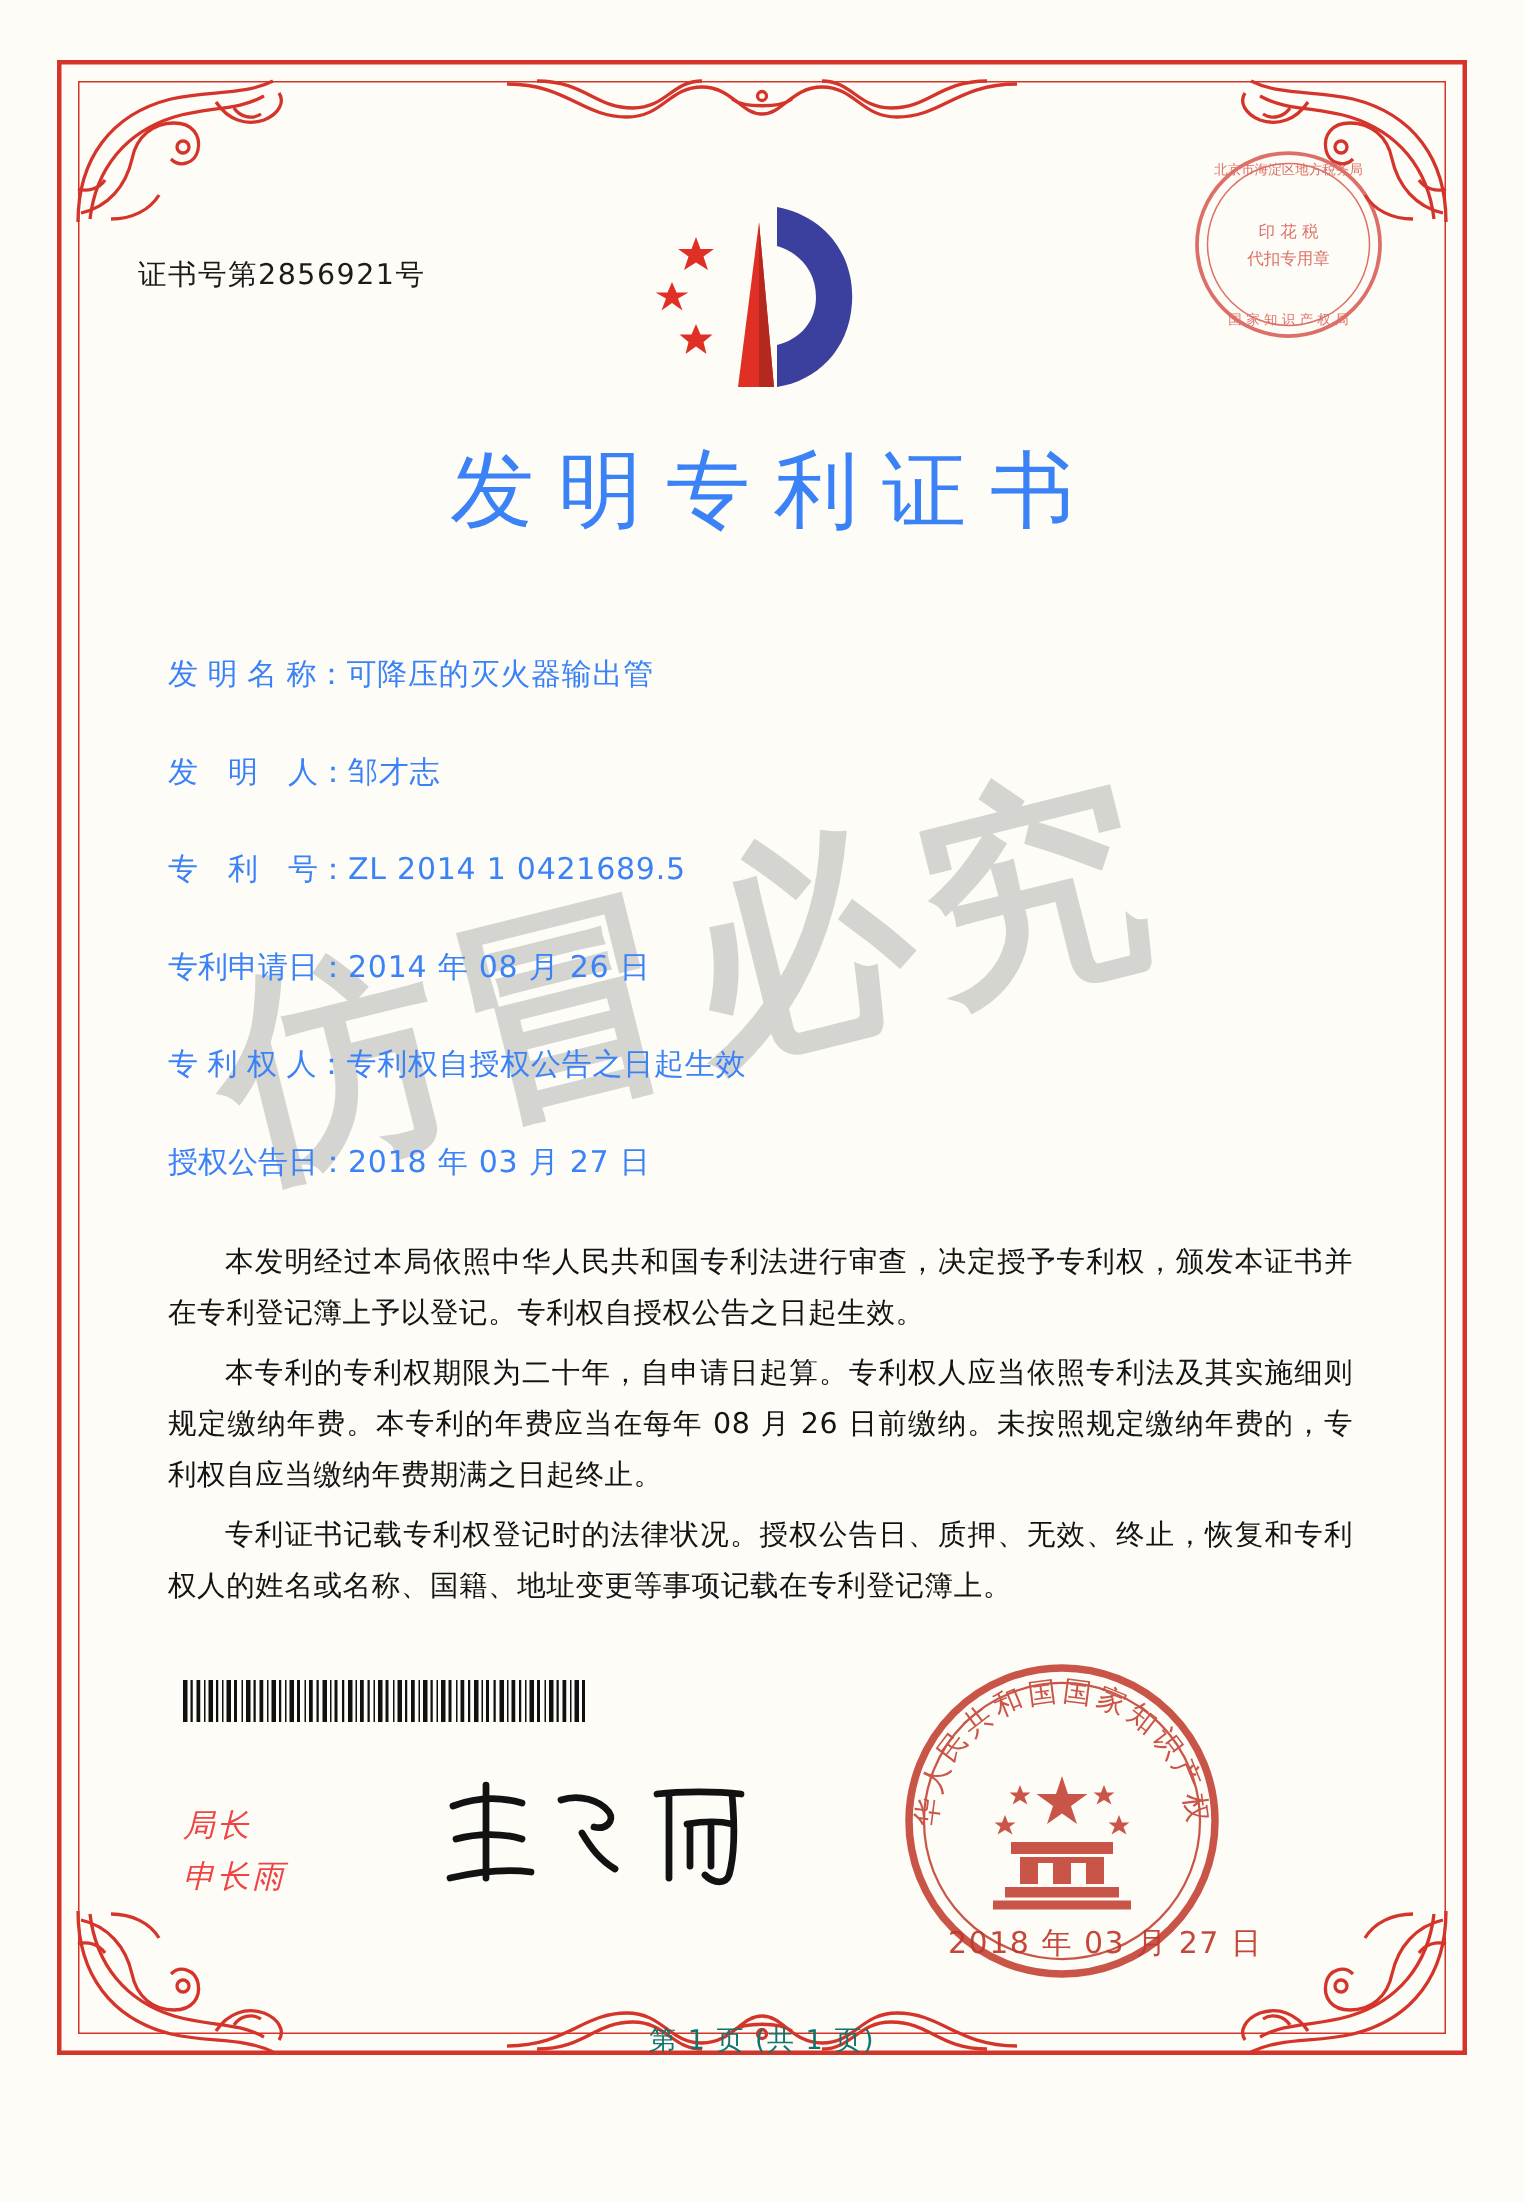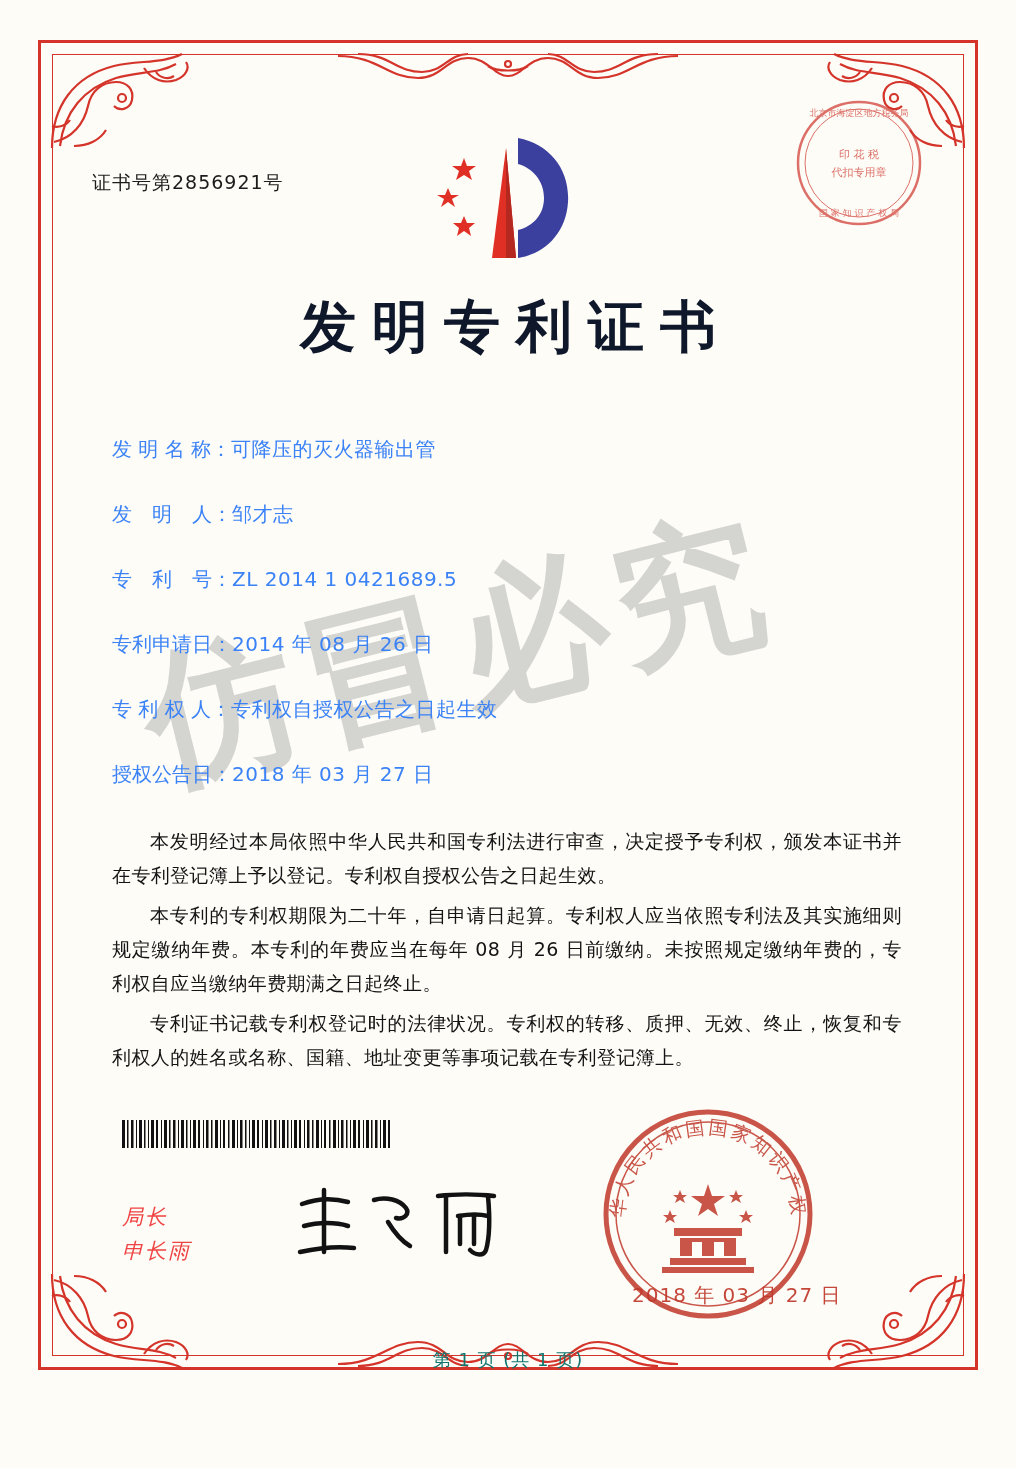--- a/index.html
+++ b/index.html
@@ -96,22 +96,22 @@
   }
 
   .title {
     position: absolute;
     left: 0;
     right: 0;
     top: 290px;
     text-align: center;
     font-size: 56px;
     letter-spacing: 16px;
-    font-weight: bold;
-    color: #0f172a;
+    font-weight: normal;
+    color: #3b82f6;
     text-indent: 16px;
     font-family: "DejaVu Sans", "Liberation Sans", sans-serif;
   }
 
   
   .fields {
     position: absolute;
     left: 112px;
     top: 436px;
     width: 790px;
@@ -358,21 +358,21 @@
       <span class="field-label">专 利 权 人：</span><span class="field-value">专利权自授权公告之日起生效</span>
     </div>
     <div class="field-row">
       <span class="field-label">授权公告日：</span><span class="field-value">2018 年 03 月 27 日</span>
     </div>
   </div>
 
   <div class="paragraphs">
     <p>本发明经过本局依照中华人民共和国专利法进行审查，决定授予专利权，颁发本证书并在专利登记簿上予以登记。专利权自授权公告之日起生效。</p>
     <p>本专利的专利权期限为二十年，自申请日起算。专利权人应当依照专利法及其实施细则规定缴纳年费。本专利的年费应当在每年 08 月 26 日前缴纳。未按照规定缴纳年费的，专利权自应当缴纳年费期满之日起终止。</p>
-    <p>专利证书记载专利权登记时的法律状况。专利权的转移、质押、无效、终止，恢复和专利权人的姓名或名称、国籍、地址变更等事项记载在专利登记簿上。</p>
+    <p>专利证书记载专利权登记时的法律状况。授权公告日、质押、无效、终止，恢复和专利权人的姓名或名称、国籍、地址变更等事项记载在专利登记簿上。</p>
   </div>
 
   <div class="barcode">
     <svg viewBox="0 0 270 28" width="270" height="28">
       <g fill="#111">
         <rect x="0" y="0" width="3" height="28"></rect>
           <rect x="5" y="0" width="1.5" height="28"></rect>
         <rect x="9" y="0" width="2.5" height="28"></rect>
           <rect x="14" y="0" width="1" height="28"></rect>
         <rect x="17" y="0" width="3" height="28"></rect>

